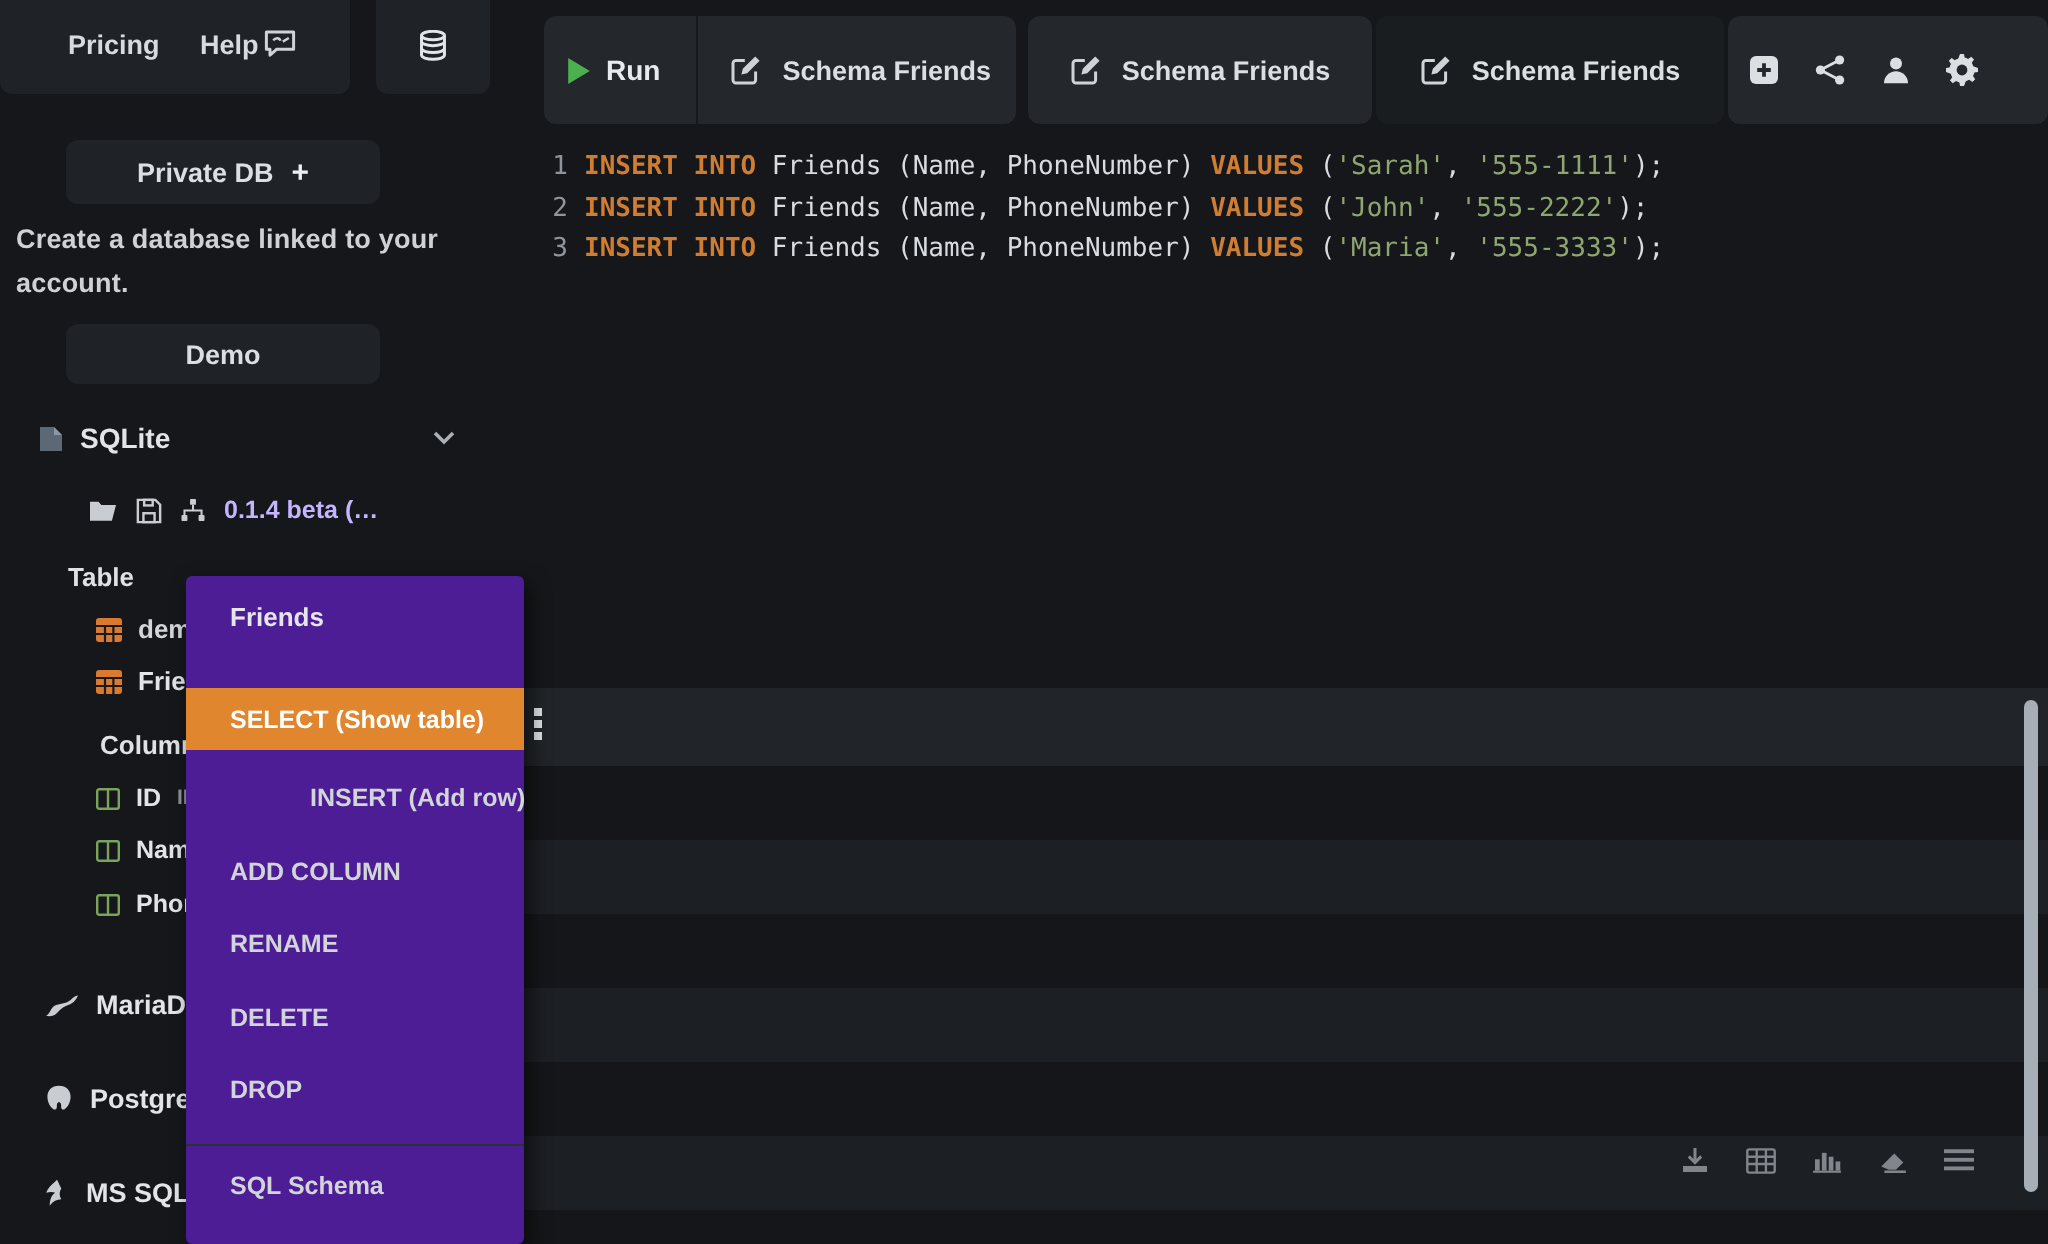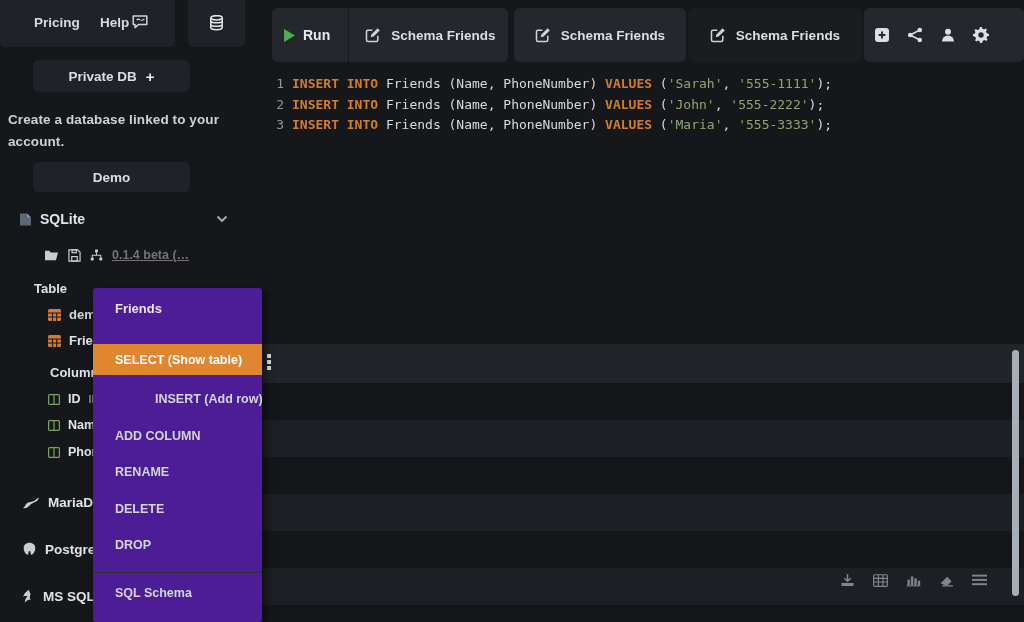--- a/index.html
+++ b/index.html
@@ -11,21 +11,21 @@
   
   .tl-bar{left:0;top:0;width:175px;height:47px;border-radius:0 0 6px 6px;}
   .tl-bar .lbl{font-size:13.5px;font-weight:600;color:#d8dbde;padding-left:16px;}
   .pricing{position:absolute;left:18px;top:15px;}
   .help{position:absolute;left:84px;top:15px;}
   .chat{position:absolute;left:131px;top:14px;color:#cfd3d7;}
   .db-box{left:188px;top:0;width:57px;height:47px;border-radius:0 0 6px 6px;
           display:flex;align-items:center;justify-content:center;color:#e3e6e9;}
 
   
-  .private-db{left:33px;top:60px;width:157px;height:32px;display:flex;align-items:center;
+  .private-db{left:33px;top:70px;width:157px;height:32px;display:flex;align-items:center;
               justify-content:center;gap:9px;font-size:13.5px;font-weight:600;color:#dcdfe2;}
   .private-db .plus{font-weight:800;font-size:15px;color:#eceef0;}
   .desc{position:absolute;left:8px;top:95px;width:242px;font-size:13.5px;line-height:22px;
         font-weight:600;color:#ced2d5;letter-spacing:.1px;}
   .demo-btn{left:33px;top:162px;width:157px;height:30px;display:flex;align-items:center;
             justify-content:center;font-size:13.5px;font-weight:600;color:#dcdfe2;}
 
   .trow{position:absolute;display:flex;align-items:center;gap:8px;font-size:13px;
         font-weight:600;color:#d3d6d9;}
   .trow .sub{font-size:10.5px;color:#8d9399;font-weight:600;}
@@ -141,21 +141,21 @@
         </svg>
     </span>
     <span class="eicon">
       <svg width="13" height="13" viewBox="0 0 14 14" fill="currentColor">
           <rect x="5.4" y="0.5" width="3.2" height="3.2" rx=".5"></rect>
           <rect x="0.8" y="9.2" width="3.2" height="3.2" rx=".5"></rect>
           <rect x="10" y="9.2" width="3.2" height="3.2" rx=".5"></rect>
           <path d="M7 3.7v3M2.4 9.2V6.7h9.2v2.5" stroke="currentColor" stroke-width="1.1" fill="none"></path>
         </svg>
     </span>
-    <span style="font-size:12.5px;color:#737373;font-weight:600;text-decoration:underline;">0.1.4 beta (…</span>
+    <span style="font-size:12.5px;color:#c4b5fd;font-weight:600;">0.1.4 beta (…</span>
   </div>
 
   <span class="hdr" style="left:34px;top:281px;">Table</span>
 
   <div class="trow" style="left:48px;top:307px;">
     <span class="oicon">
       <svg width="13" height="12" viewBox="0 0 13 12">
           <rect width="13" height="12" rx="1.5" fill="currentColor"></rect>
           <path d="M0 4h13M0 8h13M4.5 4v8M8.7 4v8" stroke="#17191c" stroke-width="1.1"></path>
         </svg>

